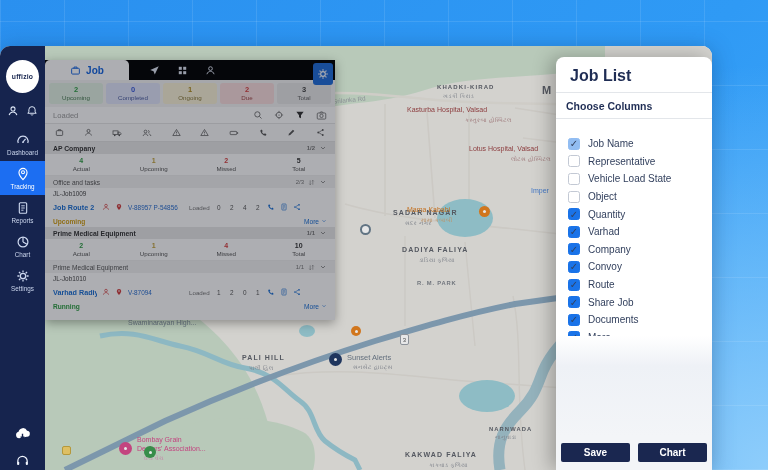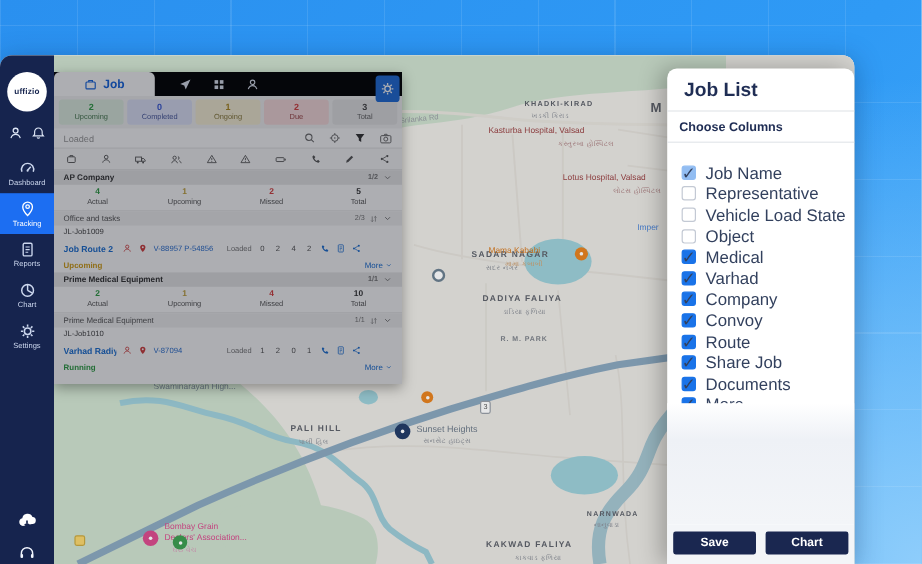--- a/index.html
+++ b/index.html
@@ -95,21 +95,21 @@
   .d-title{ padding:10px 14px 7px; font-size:16px; font-weight:bold; color:#1f2d54; }
   .d-div{ height:1px; background:#e3e6ea; }
   .d-sub{ padding:7px 10px 6px; font-size:10.5px; font-weight:bold; color:#1f2d54; }
   .d-list{ padding:2px 6px 4px; }
   .col-item{ height:17.6px; display:flex; align-items:center; gap:8px; padding-left:6px; cursor:pointer; }
   .cb{ width:12px; height:12px; border:1px solid #c3c9d4; border-radius:2.5px; background:#fff;
     display:flex; align-items:center; justify-content:center; font-size:8.5px; color:#fff; flex:0 0 auto; }
   .cb[data-checked="true"]{ background:#1a73e8; border-color:#1a73e8; }
   .cb[data-checked="true"]::after{ content:"\2713"; }
   .cb[data-checked="true"][data-disabled="true"]{ background:#92bdf2; border-color:#92bdf2; }
-  .col-item span{ font-size:14px; color:#33415e;margin-top:28px; }
+  .col-item span{ font-size:10px; color:#33415e;margin-top:28px; }
   .d-spacer{ flex:1; background:linear-gradient(180deg,#fff 0%,#eef1f6 30%,#f3f5f8 100%); }
   .d-buttons{ display:flex; justify-content:space-between; padding:6px 5px 8px; background:#f3f5f8; }
   .btn{ width:69px; height:19px; background:#1a2750; color:#fff; font-size:10px; font-weight:bold;
     border:none; border-radius:2px; cursor:pointer; font-family:inherit; }
 </style>
 </head>
 <body>
 
 <svg width="0" height="0" style="position:absolute">
   <defs>
@@ -260,21 +260,21 @@
     <span class="map-label ml-sub" style="left:376px; top:171px; color:#d0a070">મામા કબાબી</span>
     <div class="poi" style="left:434px; top:160px; width:11px; height:11px; background:#e8821e"></div>
     <span class="map-label ml-area" style="left:357px; top:200px">DADIYA FALIYA</span>
     <span class="map-label ml-sub" style="left:374px; top:211px">ડાડિયા ફળિયા</span>
     <span class="map-label ml-area" style="left:372px; top:234px; font-size:5.8px; letter-spacing:.8px; color:#7d8188">R. M. PARK</span>
     <div class="poi" style="left:315px; top:178px; width:11px; height:11px; background:#fff; border:2px solid #6b7f8f"></div>
     <span class="map-label ml-area" style="left:197px; top:308px">PALI HILL</span>
     <span class="map-label ml-sub" style="left:204px; top:319px">પાલી હિલ</span>
     <span class="map-label" style="left:83px; top:273px; font-size:7px; color:#74828e">Swaminarayan High...</span>
     <div class="poi" style="left:284px; top:307px; width:13px; height:13px; background:#223a66"></div>
-    <span class="map-label" style="left:302px; top:307px; font-size:7.5px; color:#6e7a88">Sunset Heights</span>
+    <span class="map-label" style="left:302px; top:307px; font-size:7.5px; color:#6e7a88">Sunset Alerts</span>
     <span class="map-label ml-sub" style="left:308px; top:318px">સનસેટ હાઇટ્સ</span>
     <div class="poi" style="left:306px; top:280px; width:10px; height:10px; background:#e8821e"></div>
     <div class="poi" style="left:74px; top:396px; width:13px; height:13px; background:#d84a8b"></div>
     <span class="map-label ml-pink" style="left:92px; top:390px">Bombay Grain</span>
     <span class="map-label ml-pink" style="left:92px; top:399px">Dealers' Association...</span>
     <span class="map-label ml-sub" style="left:99px; top:409px; color:#d898b8">ઘઉં વેચ</span>
     <div class="poi" style="left:99px; top:400px; width:12px; height:12px; background:#3d9b4f"></div>
     <span class="map-label ml-area" style="left:444px; top:380px; font-size:5.8px">NARNWADA</span>
     <span class="map-label ml-sub" style="left:450px; top:388px">નાનુવાડા</span>
     <span class="map-label ml-area" style="left:360px; top:405px">KAKWAD FALIYA</span>
@@ -606,21 +606,21 @@
       <div class="col-item">
         <span class="cb" data-checked="false"></span>
         <span>Vehicle Load State</span>
         </div>
       <div class="col-item">
         <span class="cb" data-checked="false"></span>
         <span>Object</span>
         </div>
       <div class="col-item">
         <span class="cb" data-checked="true"></span>
-        <span>Medical</span>
+        <span>Quantity</span>
         </div>
       <div class="col-item">
         <span class="cb" data-checked="true"></span>
         <span>Varhad</span>
         </div>
       <div class="col-item">
         <span class="cb" data-checked="true"></span>
         <span>Company</span>
         </div>
       <div class="col-item">

